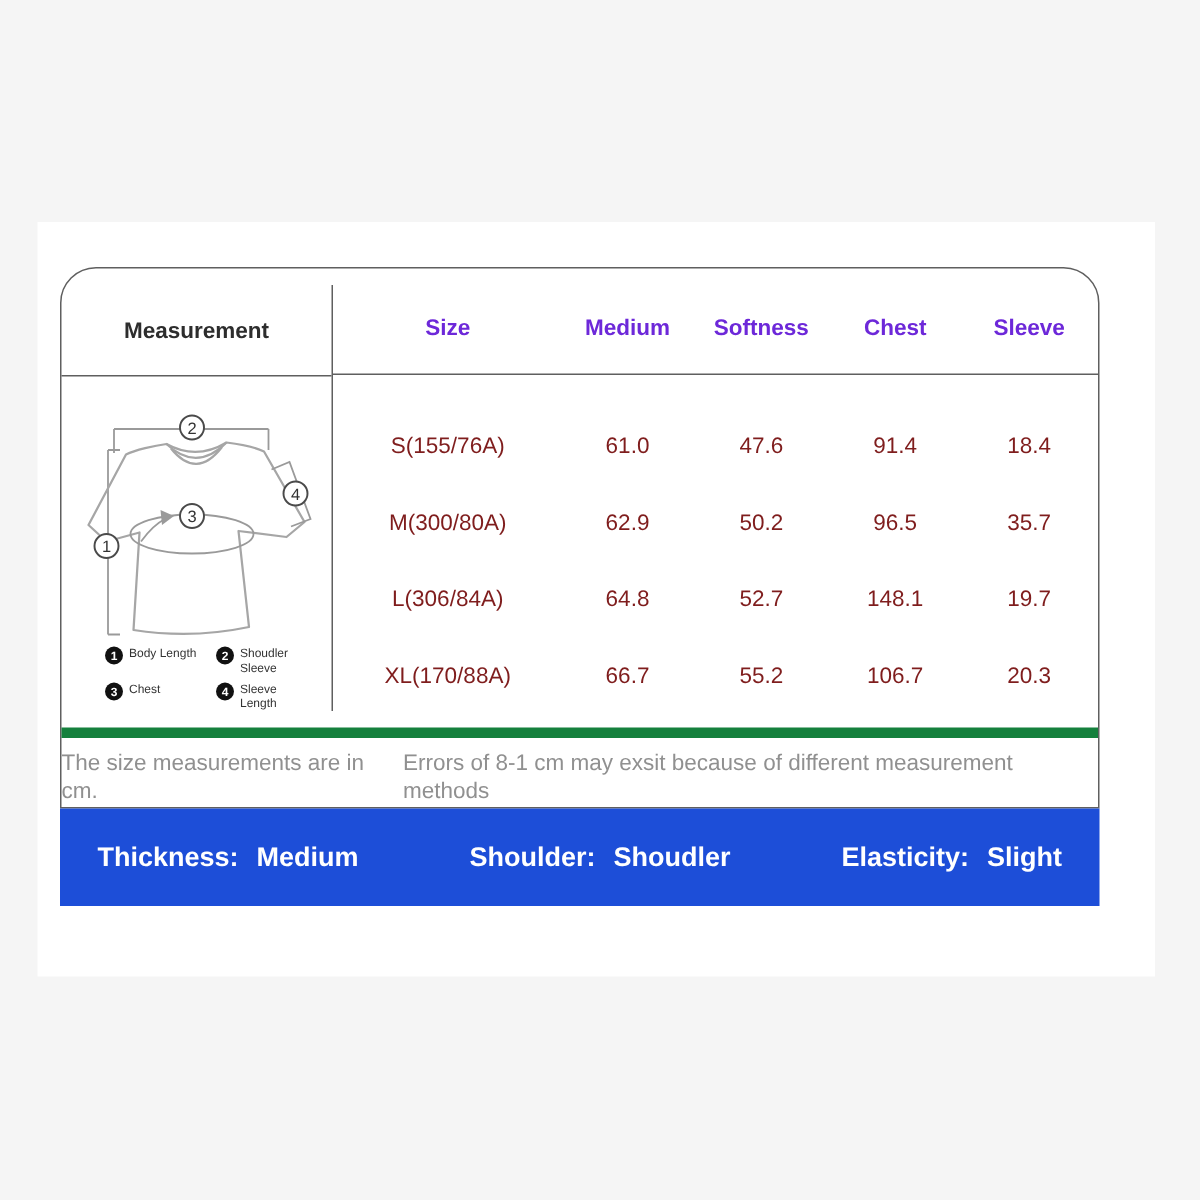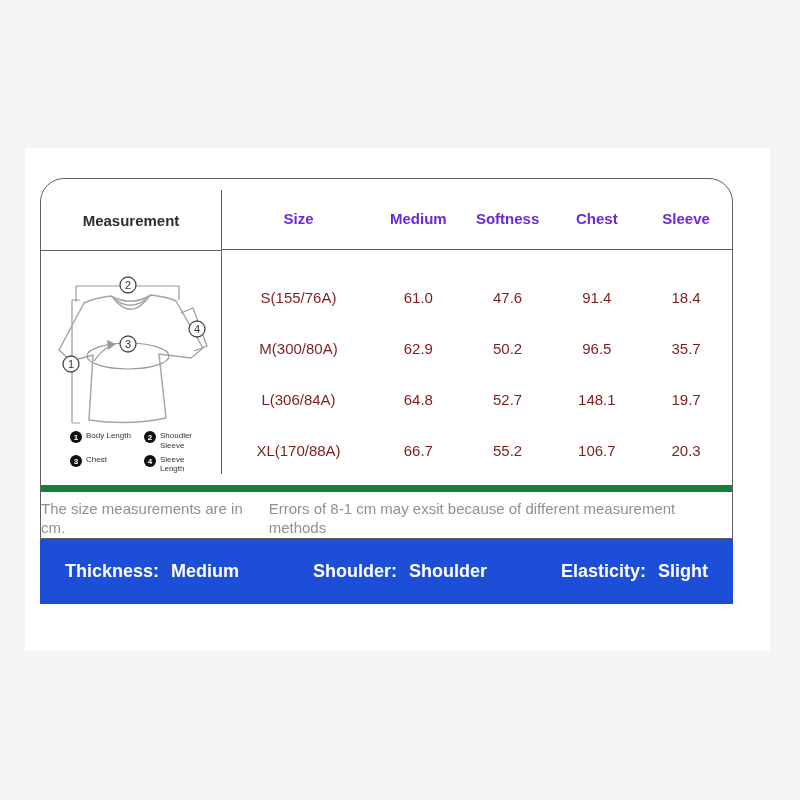--- a/index.html
+++ b/index.html
@@ -195,21 +195,21 @@
     </div>
   </div>
 
   <div class="dark-bar">
     <div class="attr-pair">
       <span>Thickness:</span>
       <span class="attr-value">Medium</span>
     </div>
     <div class="attr-pair">
       <span>Shoulder:</span>
-      <span class="attr-value">Shoulder</span>
+      <span class="attr-value">Shoudler</span>
     </div>
     <div class="attr-pair">
       <span>Elasticity:</span>
       <span class="attr-value">Slight</span>
     </div>
   </div>
 
 </div>
 
 </body></html>

